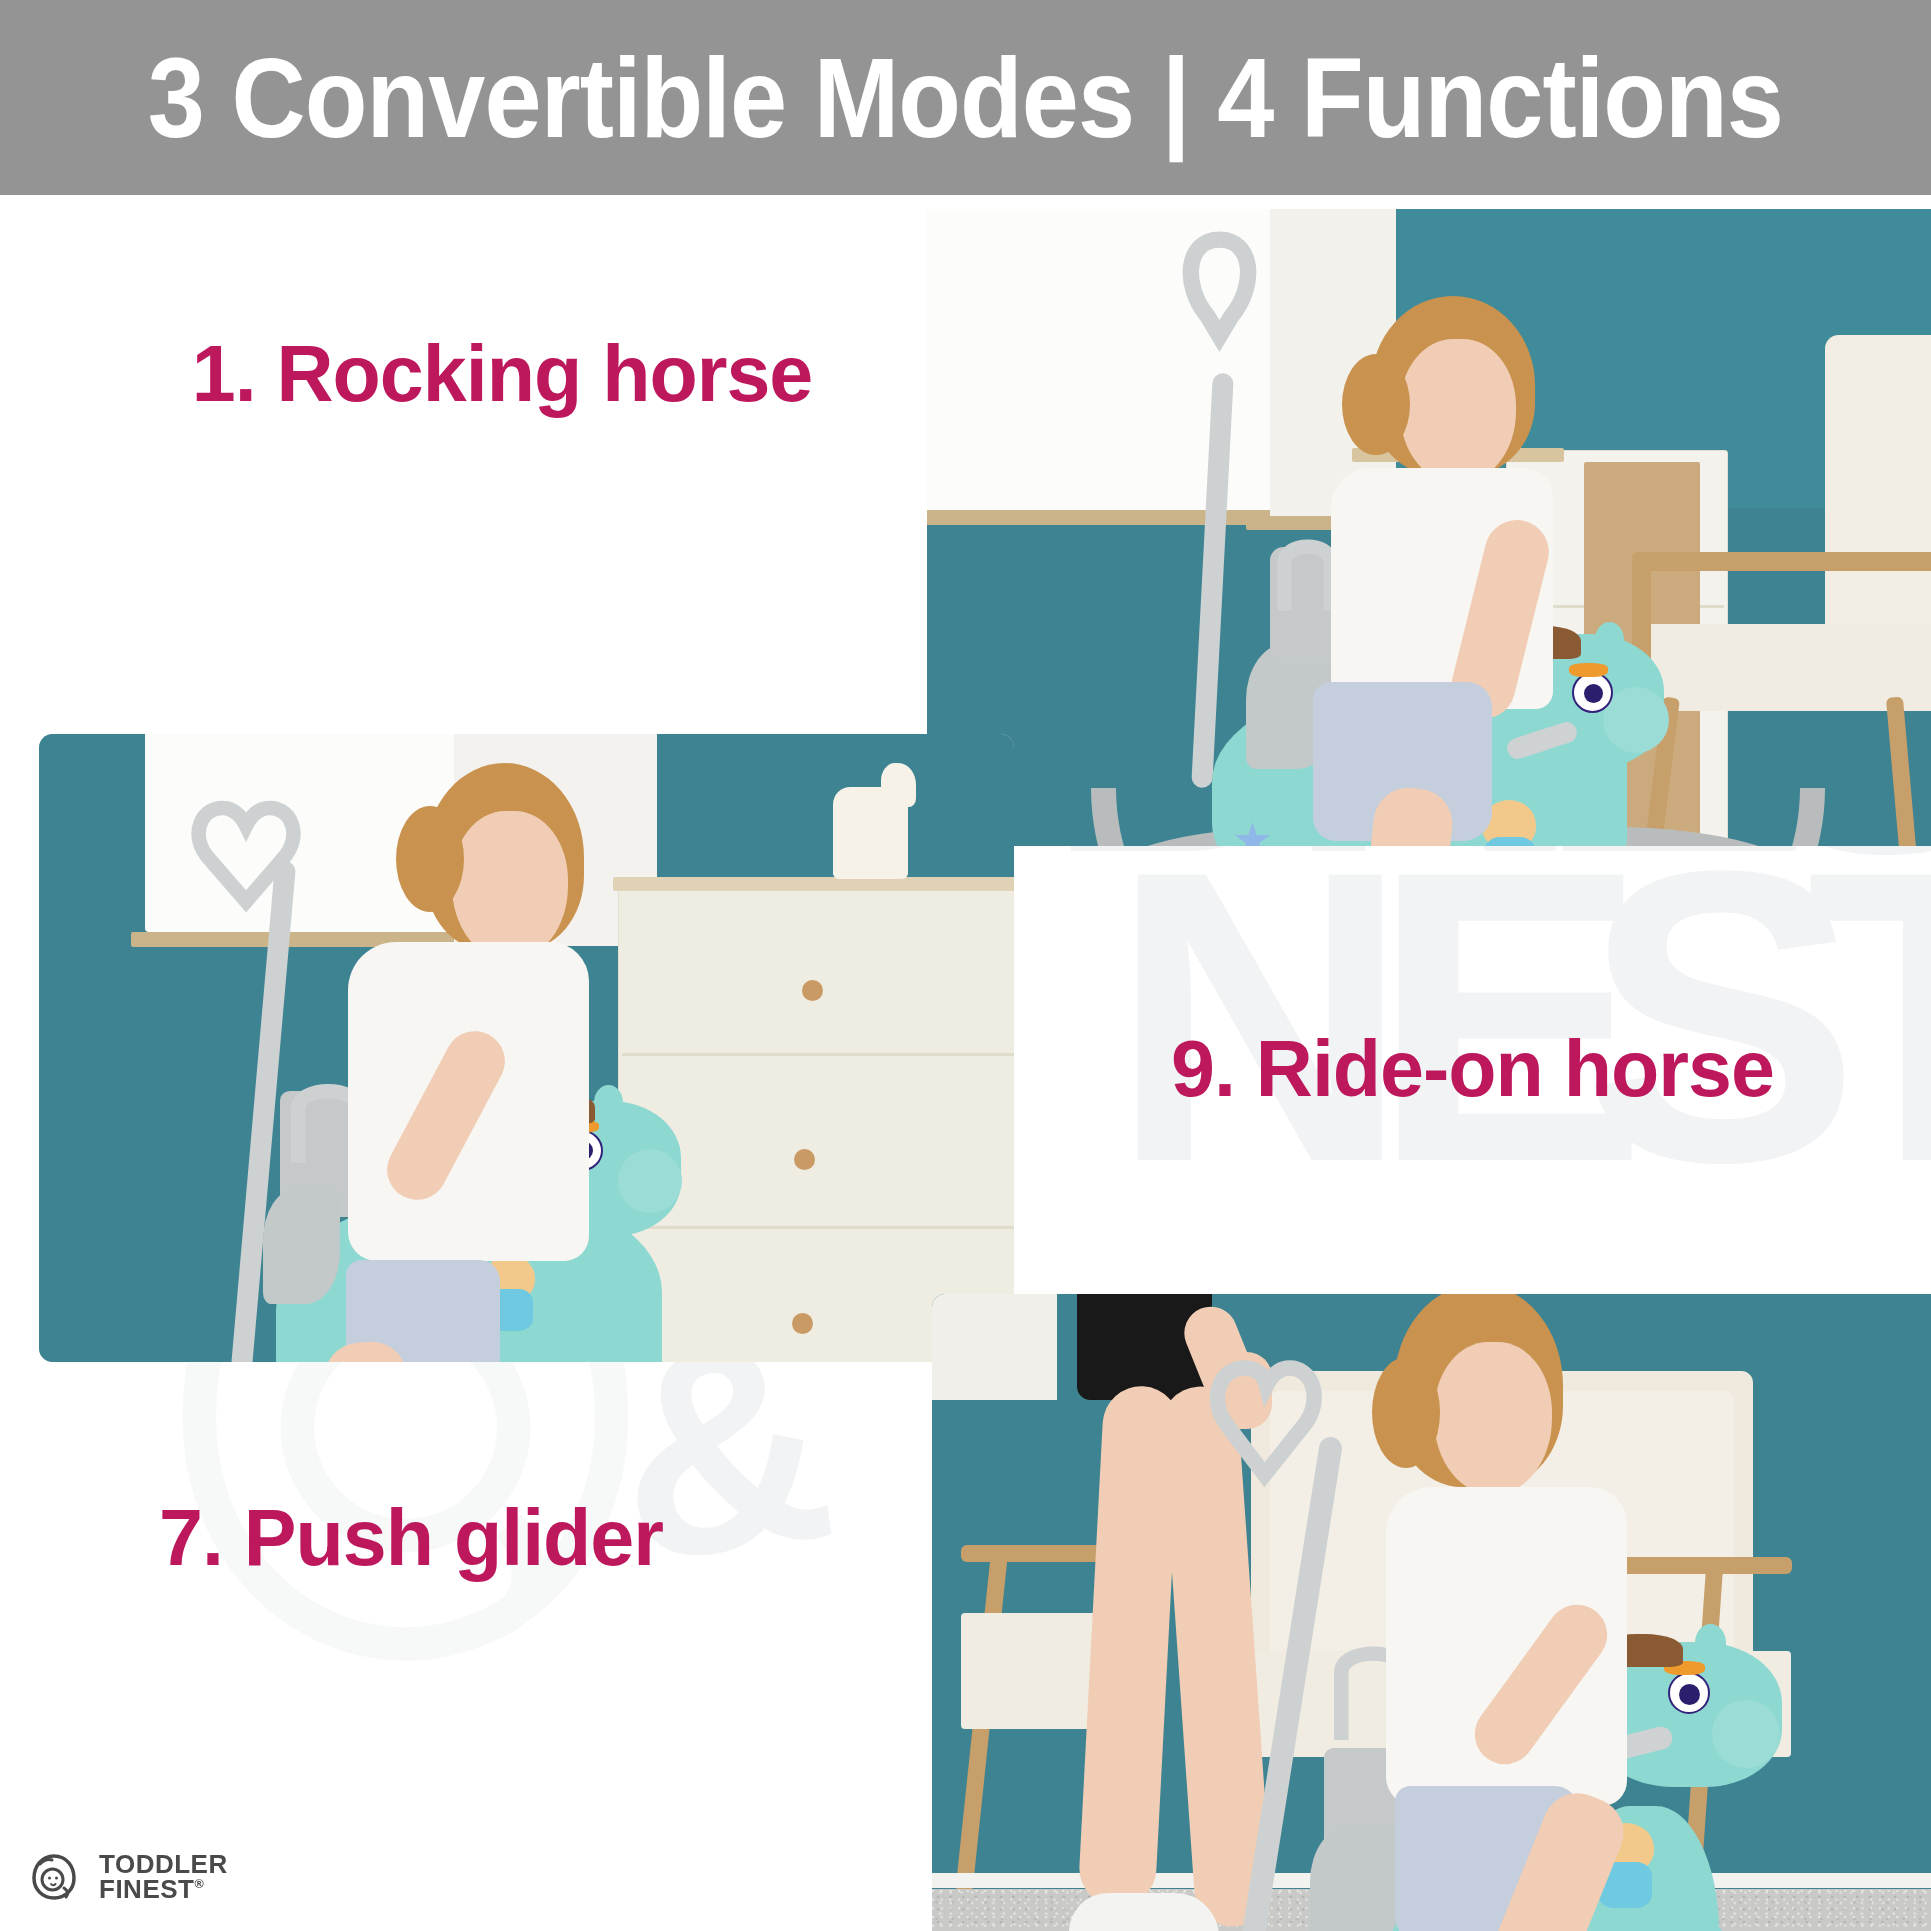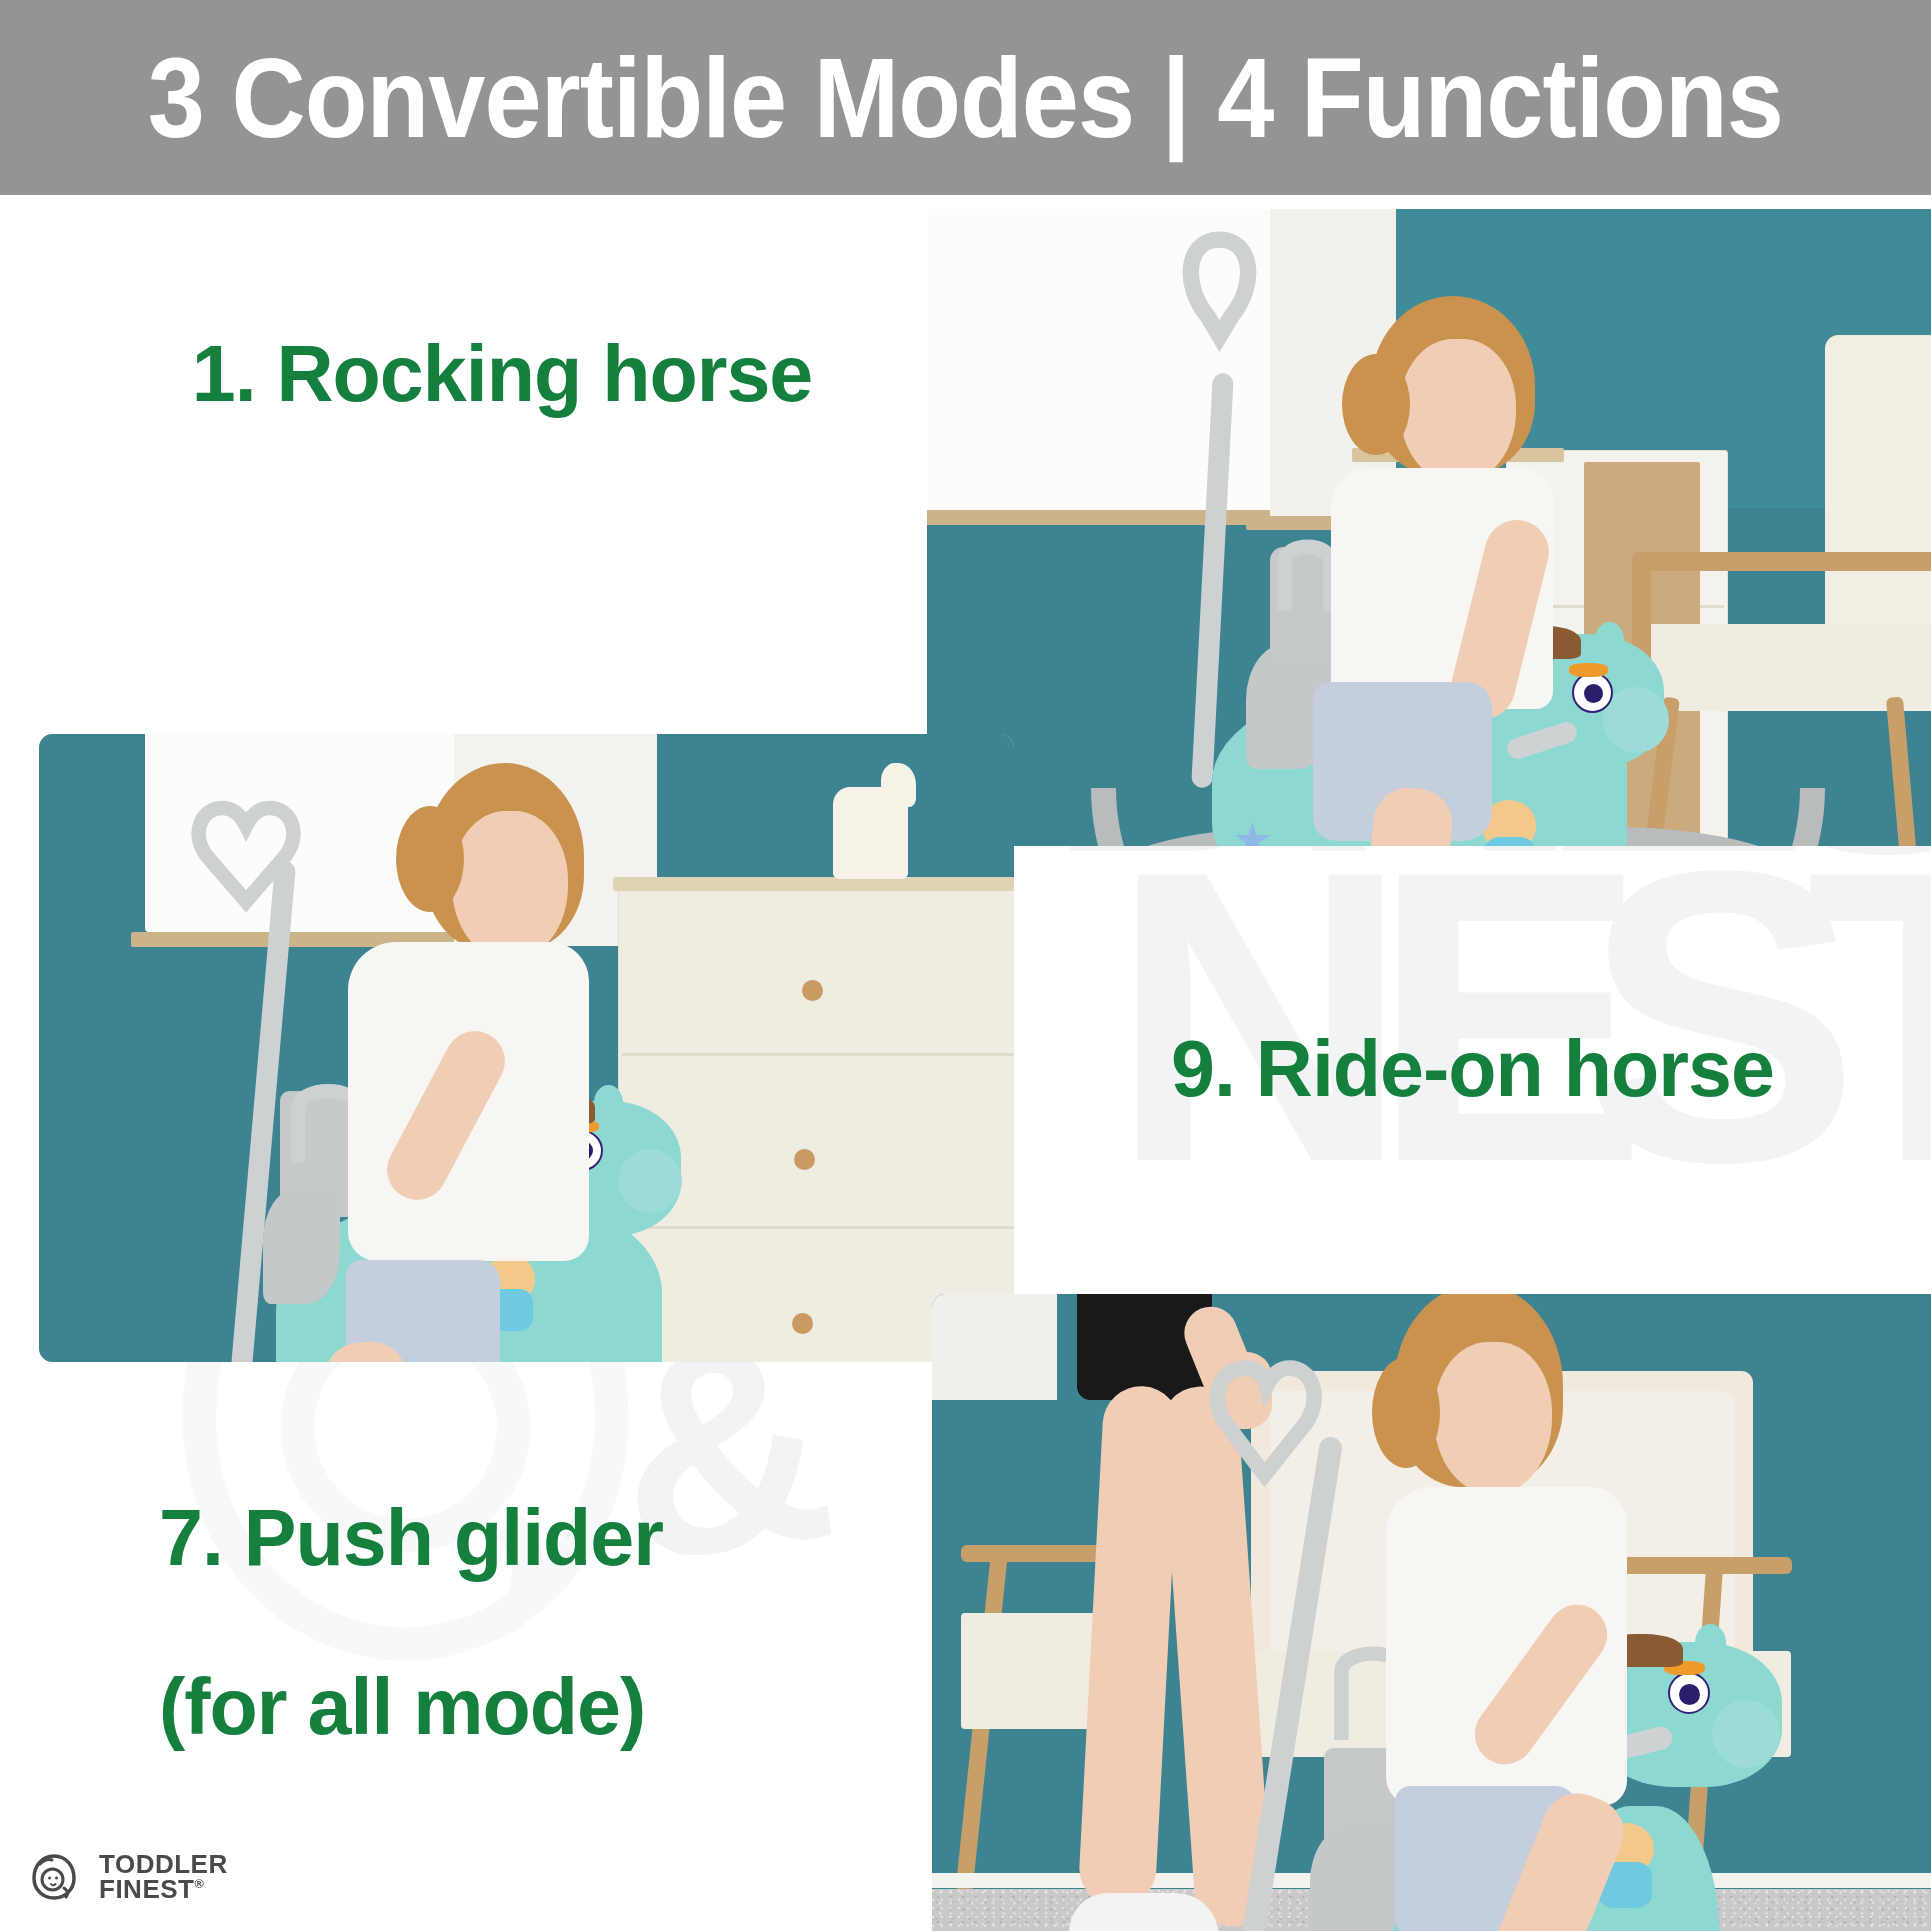--- a/index.html
+++ b/index.html
@@ -91,21 +91,21 @@
   .skin      { position:absolute; background:#f0cdb4; }
   .shirt     { position:absolute; background:#f7f6f2; }
   .shorts    { position:absolute; background:#c5cedd; }
   .hair      { position:absolute; background:#c9934f; }
   .sock      { position:absolute; background:#f3f3f1; border-radius:40% 40% 45% 45%;}
   .blackshort{ position:absolute; background:#191919; border-radius:7.7px 7.7px 13.5px 13.5px;}
   .deco-horse{ position:absolute; background:#f6f2e8; }
 
   
   .mode-label{
-    position:absolute; z-index:5; color:#15803d; font-weight:700;
+    position:absolute; z-index:5; color:#be185d; font-weight:700;
     font-family:"Liberation Sans Narrow","Liberation Sans",sans-serif;
     line-height:1.05; letter-spacing:-1px;
   }
   #label-1{ left:116px;  top:333px;  width:772px; text-align:center; font-size:79px; }
   #label-2{ left:1072px; top:1028px; width:801px; text-align:center; font-size:79px; }
   #label-3{ left:159px;  top:1497px; width:695px; text-align:left;   font-size:79px; }
   #label-4{ left:159px;  top:1666px; width:753px; text-align:left;   font-size:79px; }
 
   
   #brand-logo{
@@ -321,21 +321,20 @@
 
 <div class="mode-label" id="label-2">
   <div>9. Ride-on horse</div>
 </div>
 
 <div class="mode-label" id="label-3">
   <div>7. Push glider</div>
 </div>
 
 <div class="mode-label" id="label-4">
-  <div>(for all mode)</div>
 </div>
 
 <div id="brand-logo">
   <svg id="logo-mark" viewBox="0 0 100 100">
     <g fill="none" stroke="#4a4a4a" stroke-width="7" stroke-linecap="round">
       <path d="M50 8 C24 8 10 30 10 52 C10 76 28 92 50 92 C72 92 90 76 90 52 C90 30 76 8 50 8 Z"></path>
     </g>
     <circle cx="47" cy="55" r="21" fill="none" stroke="#4a4a4a" stroke-width="6"></circle>
     <circle cx="41" cy="52" r="3" fill="#4a4a4a"></circle>
     <circle cx="55" cy="52" r="3" fill="#4a4a4a"></circle>

